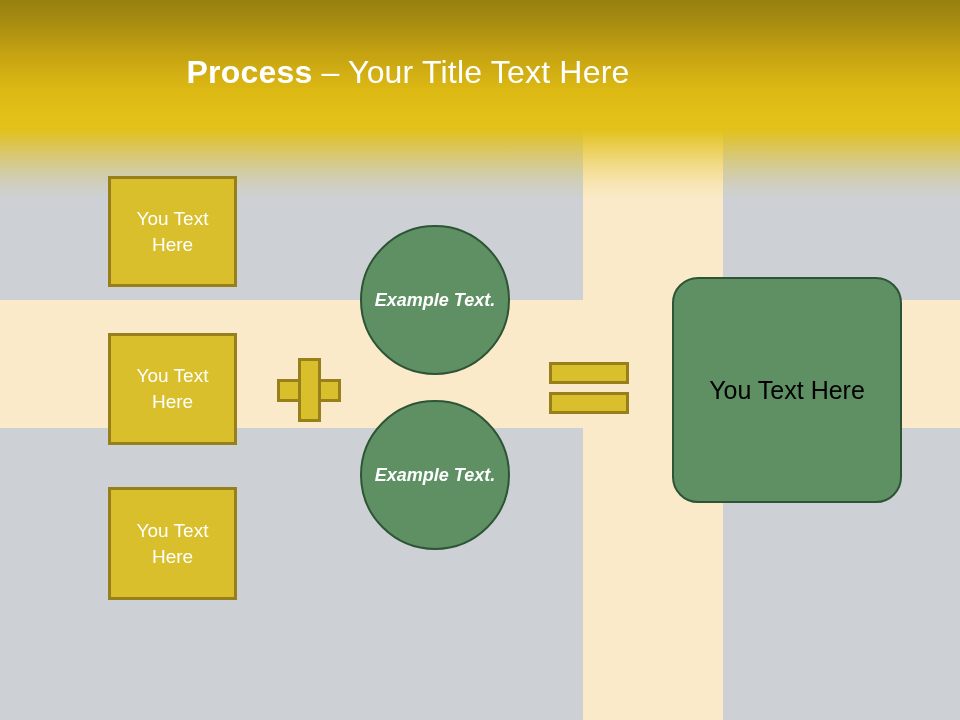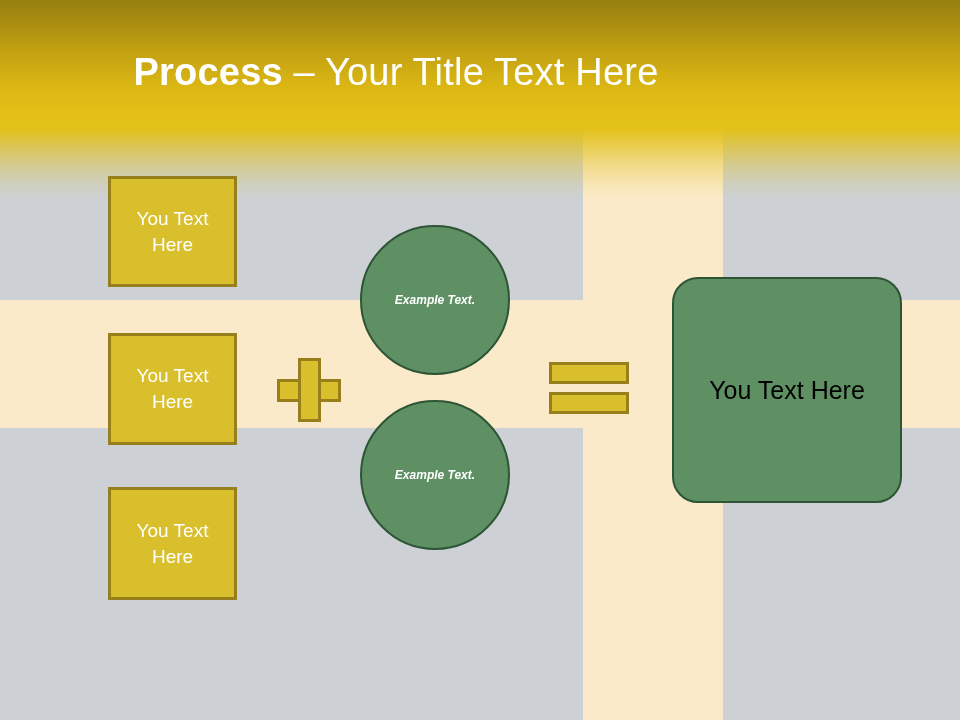--- a/index.html
+++ b/index.html
@@ -65,26 +65,26 @@
         rgba(226,192,23,0) 100%);
     pointer-events: none;
   }
   .fade-left  { left: 0;     width: 583px; }
   .fade-mid   { left: 583px; width: 140px; }
   .fade-right { left: 723px; width: 237px; }
 
   
   .title {
     position: absolute;
-    left: 0;
+    left: 12px;
     top: 52px;
     width: 792px;
     text-align: center;
     color: #ffffff;
-    font-size: 38px;
+    font-size: 32px;
     line-height: 40px;
     letter-spacing: 0.2px;
     white-space: nowrap;
   }
   .title .strong { font-weight: bold; }
   .title .rest   { font-weight: normal; }
 
   
   .ybox {
     position: absolute;
@@ -147,21 +147,21 @@
   .circle {
     position: absolute;
     left: 360px;
     width: 150px;
     height: 150px;
     box-sizing: border-box;
     border-radius: 50%;
     background: #5e9063;
     border: 2px solid #2e5436;
     color: #ffffff;
-    font-size: 12px;
+    font-size: 18px;
     line-height: 20px;
     font-weight: bold;
     font-style: italic;
     text-align: center;
     display: flex;
     align-items: center;
     justify-content: center;
   }
   .circle-1 { top: 225px; }
   .circle-2 { top: 400px; }

